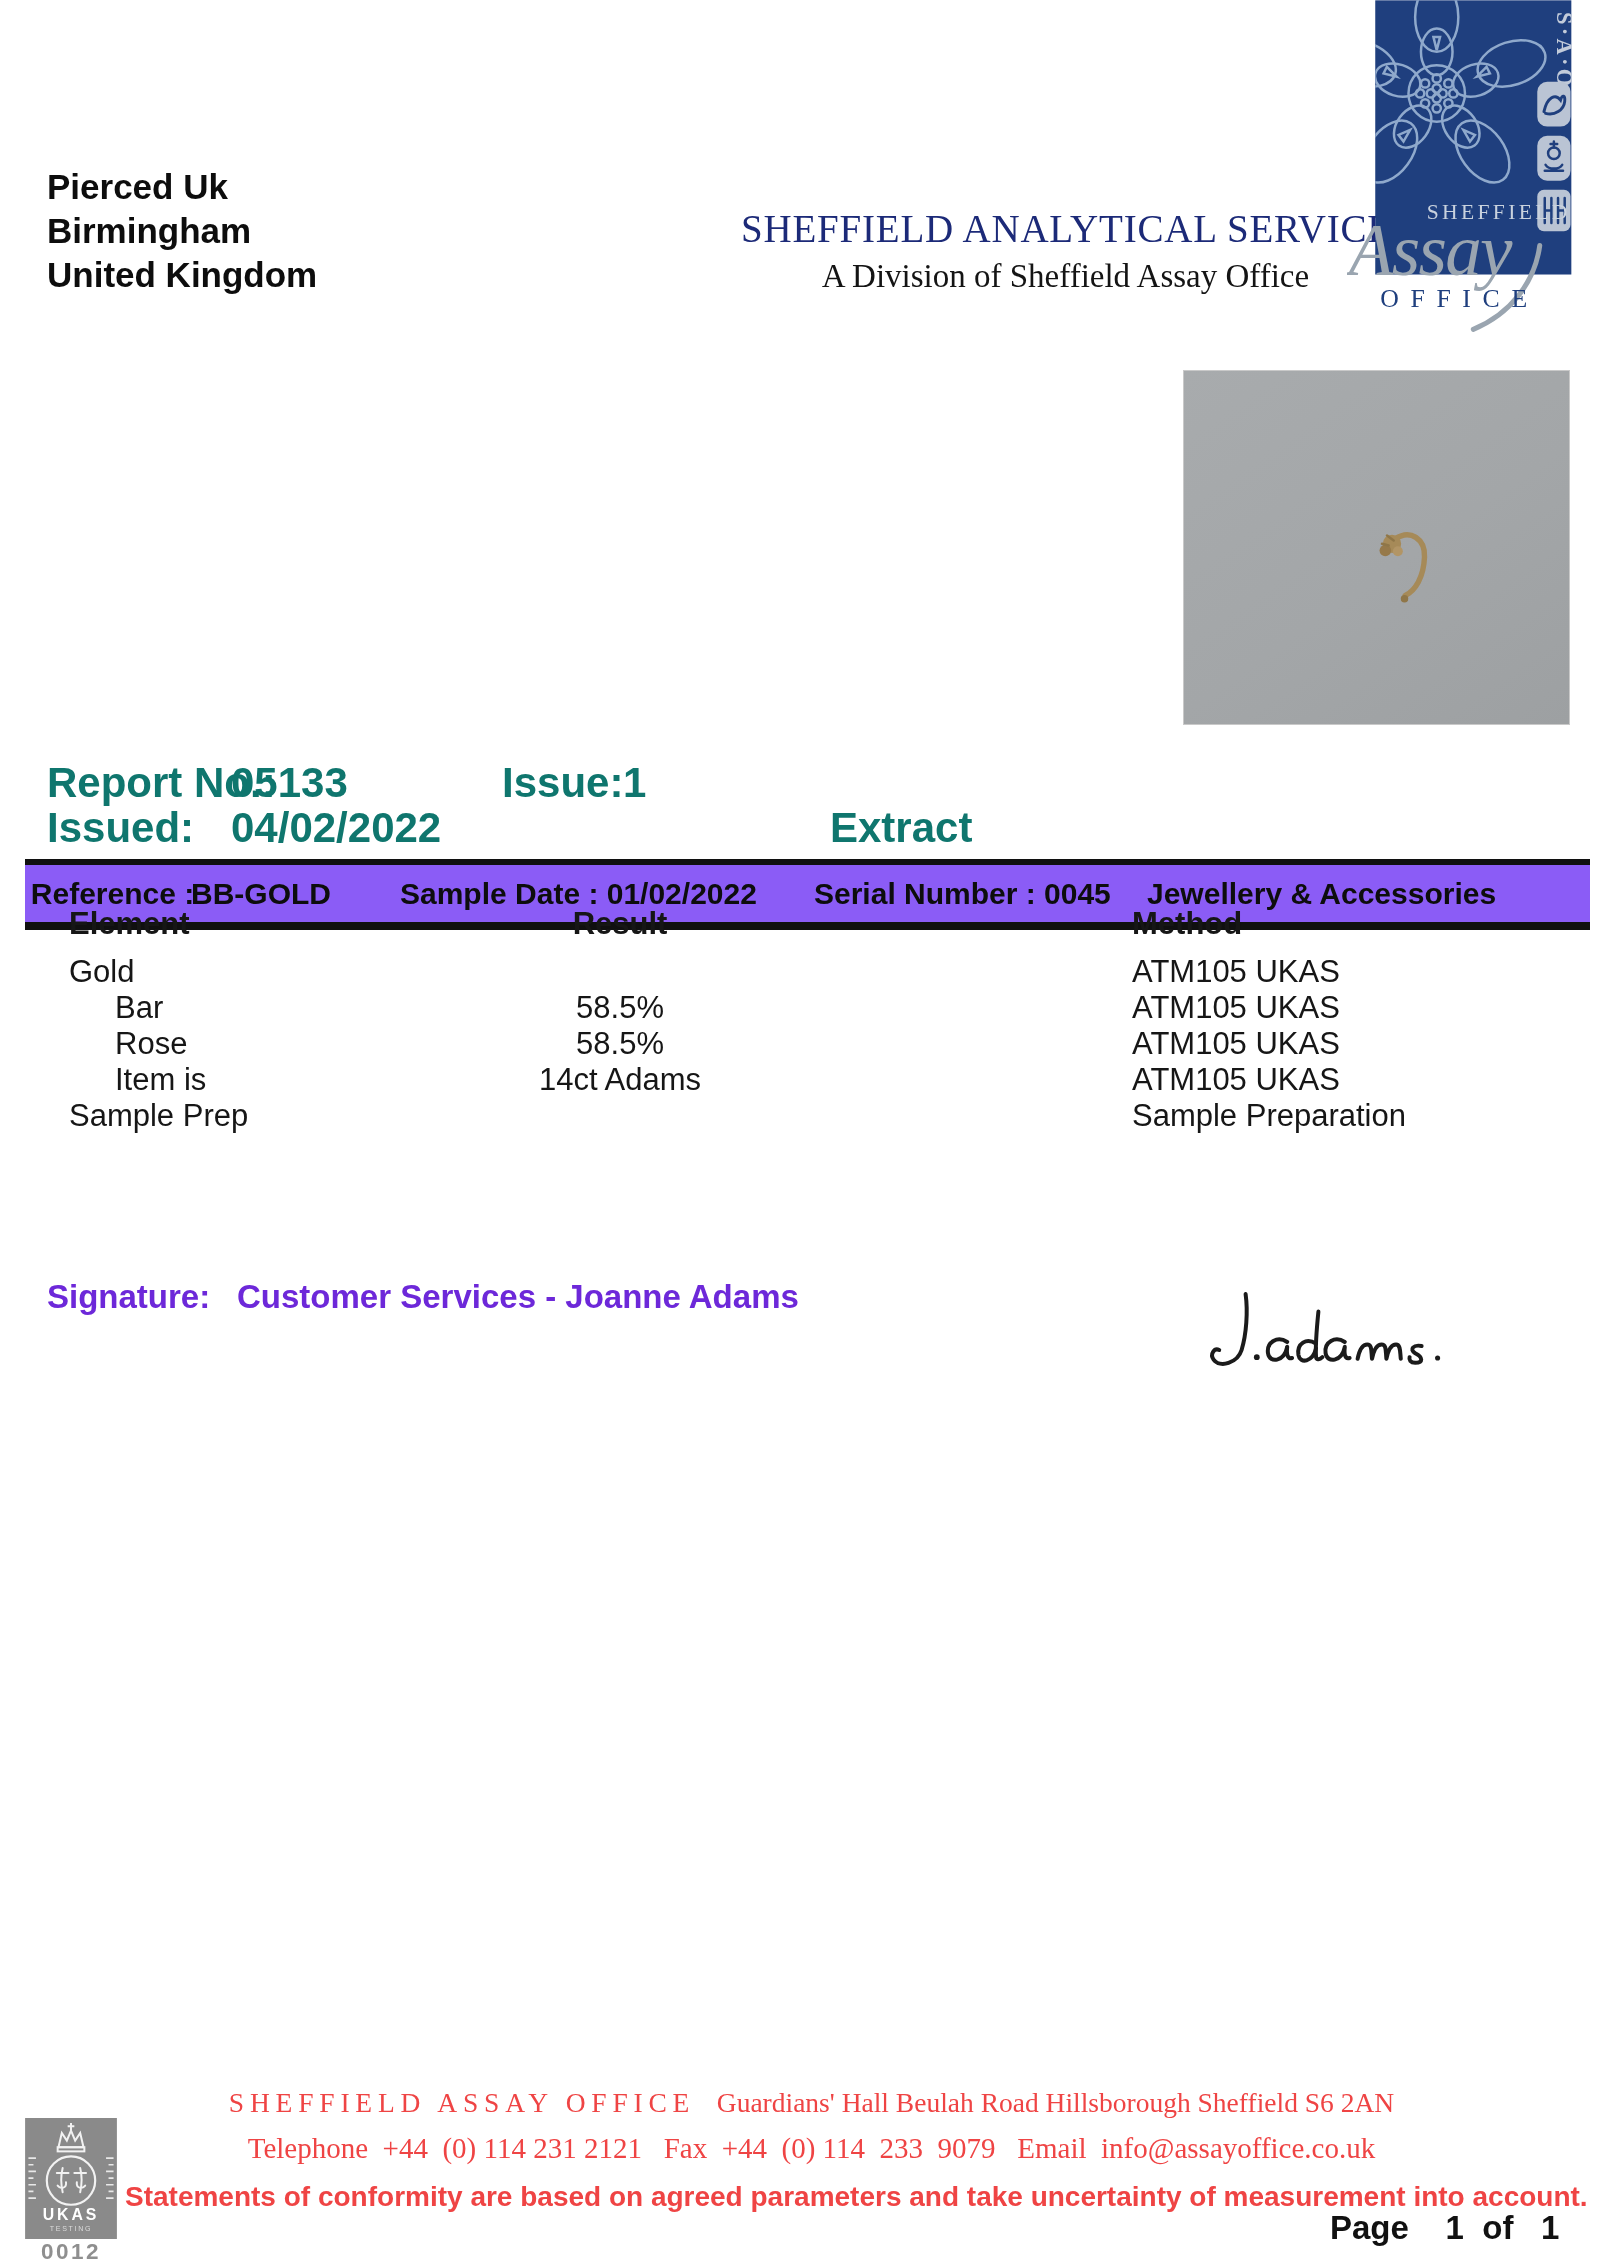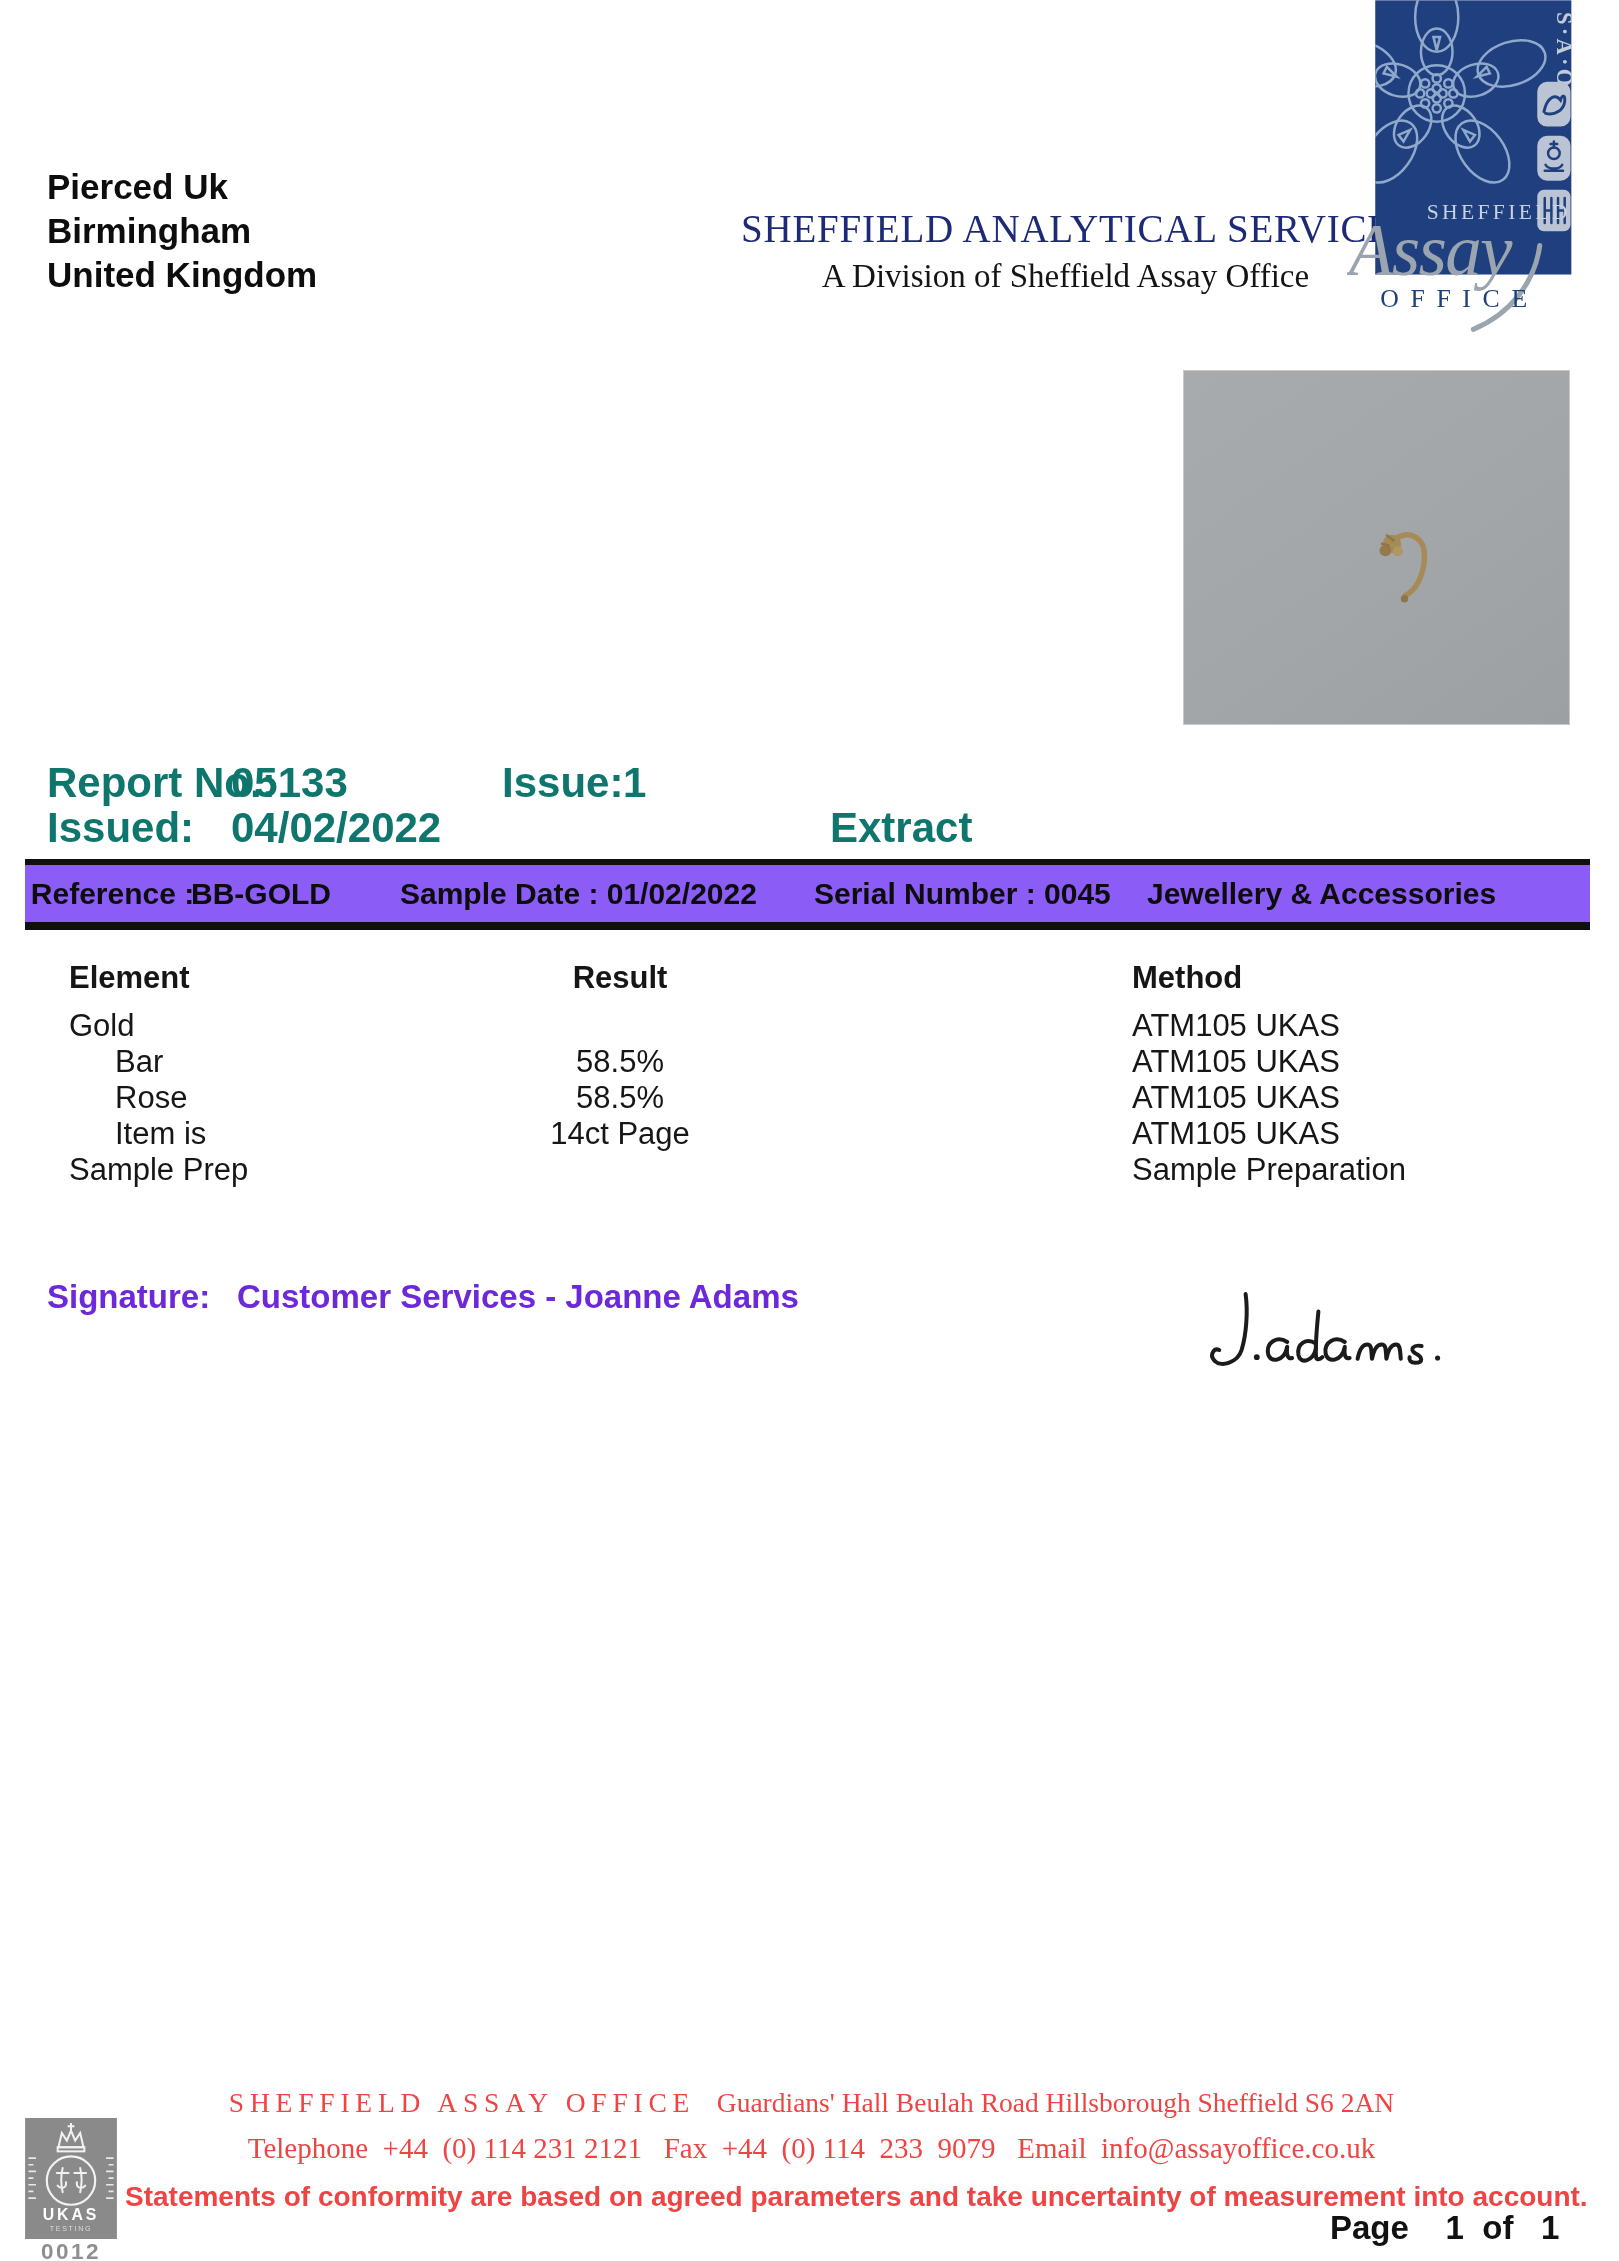--- a/index.html
+++ b/index.html
@@ -31,21 +31,21 @@
   .meta{font-size:42px;font-weight:bold;color:#0f766e;white-space:nowrap;}
 
   
   .refbar{left:25px;top:859px;width:1565px;}
   .refbar .rule-top{height:5.8px;background:#101010;}
   .refbar .grayband{position:relative;height:57px;background:#8b5cf6;}
   .refbar .rule-bottom{height:8.3px;background:#101010;}
   .refbar span{position:absolute;top:0;line-height:57px;font-size:30px;font-weight:bold;color:#0d0d0d;white-space:nowrap;}
 
   
-  .tbl{left:0;top:960px;width:1620px;font-size:31px;color:#161616;}
+  .tbl{left:0;top:906px;width:1620px;font-size:31px;color:#161616;}
   .tbl .trow{position:relative;height:36px;}
   .tbl .hdr{font-weight:bold;height:48px;}
   .tbl .c1{position:absolute;left:69px;white-space:nowrap;}
   .tbl .c1.ind{left:115px;}
   .tbl .c2{position:absolute;left:495px;width:250px;text-align:center;white-space:nowrap;}
   .tbl .c3{position:absolute;left:1132px;white-space:nowrap;}
 
   
   .sig{font-size:33px;font-weight:bold;color:#6d28d9;white-space:nowrap;}
 
@@ -184,21 +184,21 @@
       <span class="c2">58.5%</span>
       <span class="c3">ATM105 UKAS</span>
     </div>
     <div class="trow">
       <span class="c1 ind">Rose</span>
       <span class="c2">58.5%</span>
       <span class="c3">ATM105 UKAS</span>
     </div>
     <div class="trow">
       <span class="c1 ind">Item is</span>
-      <span class="c2">14ct Page</span>
+      <span class="c2">14ct Adams</span>
       <span class="c3">ATM105 UKAS</span>
     </div>
     <div class="trow">
       <span class="c1">Sample Prep</span>
       <span class="c2"></span>
       <span class="c3">Sample Preparation</span>
     </div>
   </div>
 
   <div class="abs sig" style="left:47px;top:1278px;">Signature:</div>

